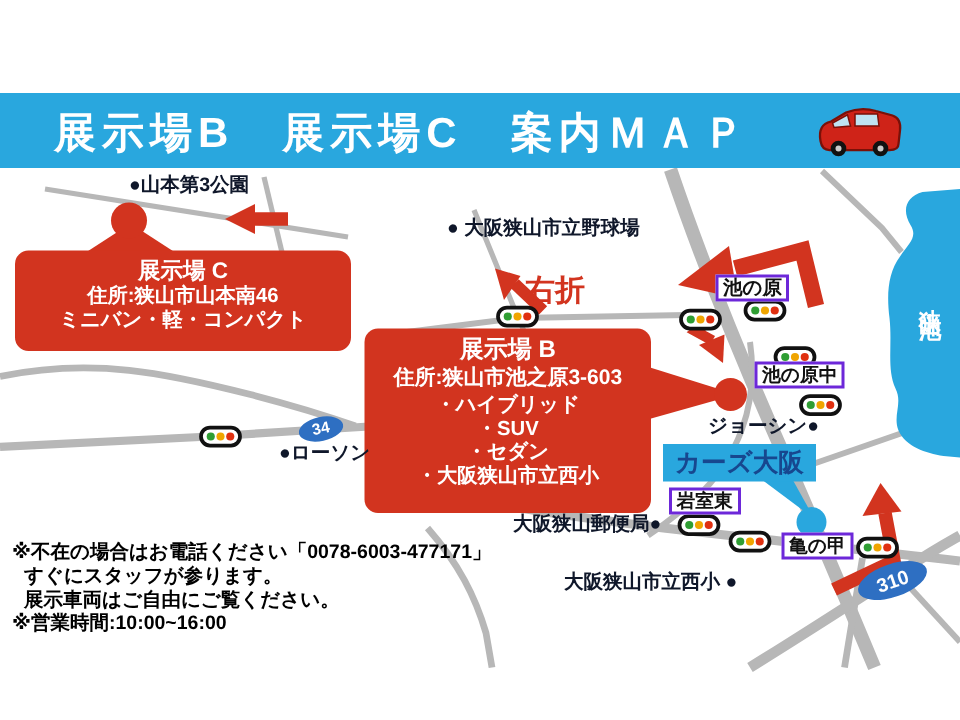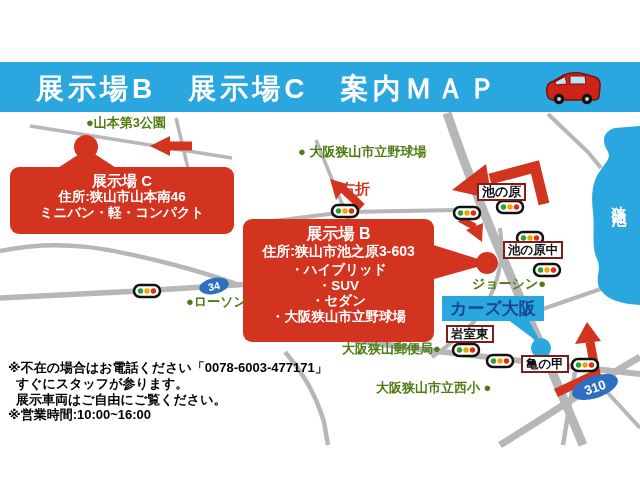--- a/index.html
+++ b/index.html
@@ -6,23 +6,23 @@
   #stage{position:relative;width:640px;height:480px;background:#ffffff;overflow:hidden;
          font-family:"Liberation Sans","DejaVu Sans",sans-serif;}
   
   #header{position:absolute;left:0;top:62px;width:640px;height:50px;background:#29a7de;}
   #header .title{position:absolute;left:36px;top:8px;color:#ffffff;font-size:28px;font-weight:800;
                  letter-spacing:4px;white-space:nowrap;}
   #carsvg{position:absolute;right:38px;top:8px;}
   
   #mapsvg{position:absolute;left:0;top:0;}
   
-  .maplabel{position:absolute;font-size:13px;font-weight:700;color:#4d7c0f;white-space:nowrap;line-height:14px;}
+  .maplabel{position:absolute;font-size:13px;font-weight:700;color:#0f172a;white-space:nowrap;line-height:14px;}
   .redlabel{position:absolute;font-size:14px;font-weight:800;color:#d2341f;white-space:nowrap;}
-  .mapbox{position:absolute;background:#fff;border:2px solid #7f1d1d;font-size:12.5px;font-weight:800;
+  .mapbox{position:absolute;background:#fff;border:2px solid #6d28d9;font-size:12.5px;font-weight:800;
           color:#111;line-height:14px;padding:0 3px;white-space:nowrap;text-align:center;}
   .badge{position:absolute;background:#2e6fc2;color:#fff;font-weight:800;border-radius:50%;
          display:flex;align-items:center;justify-content:center;}
   
   .callout{position:absolute;background:#d2341f;color:#fff;border-radius:9px;text-align:center;
            font-weight:800;}
   #calloutC{left:10px;top:167px;width:224px;height:62px;padding-top:5px;}
   #calloutC .t{font-size:15px;line-height:17px;}
   #calloutC .l{font-size:13.5px;line-height:16px;}
   #calloutB{left:243px;top:219px;width:191px;height:117px;padding-top:6px;}
@@ -175,26 +175,26 @@
     <div class="l">住所:狭山市山本南46</div>
     <div class="l">ミニバン・軽・コンパクト</div>
   </div>
 
   <div id="calloutB" class="callout">
     <div class="t">展示場 B</div>
     <div class="a">住所:狭山市池之原3-603</div>
     <div class="i">・ハイブリッド</div>
     <div class="i">・SUV</div>
     <div class="i">・セダン</div>
-    <div class="i">・大阪狭山市立野球場</div>
+    <div class="i">・大阪狭山市立西小</div>
   </div>
 
   <div class="maplabel" style="left:86px;top:116px;">●山本第3公園</div>
   <div class="maplabel" style="left:298px;top:145px;">● 大阪狭山市立野球場</div>
-  <div class="redlabel" style="left:340px;top:180px;font-size:15px;">右折</div>
+  <div class="redlabel" style="left:350px;top:180px;font-size:20px;">右折</div>
   <div class="maplabel" style="left:472px;top:277px;">ジョーシン●</div>
   <div class="maplabel" style="left:186px;top:295px;">●ローソン</div>
   <div class="maplabel" style="left:342px;top:342px;">大阪狭山郵便局●</div>
   <div class="maplabel" style="left:376px;top:381px;">大阪狭山市立西小 ●</div>
   <div id="lakeLabel">狭山池</div>
 
   <div class="mapbox" style="left:477px;top:183px;font-size:13px;">池の原</div>
   <div class="mapbox" style="left:503px;top:241px;">池の原中</div>
   <div class="mapbox" style="left:446px;top:325px;text-align:right;">岩室東</div>
   <div class="mapbox" style="left:521px;top:355px;">亀の甲</div>

